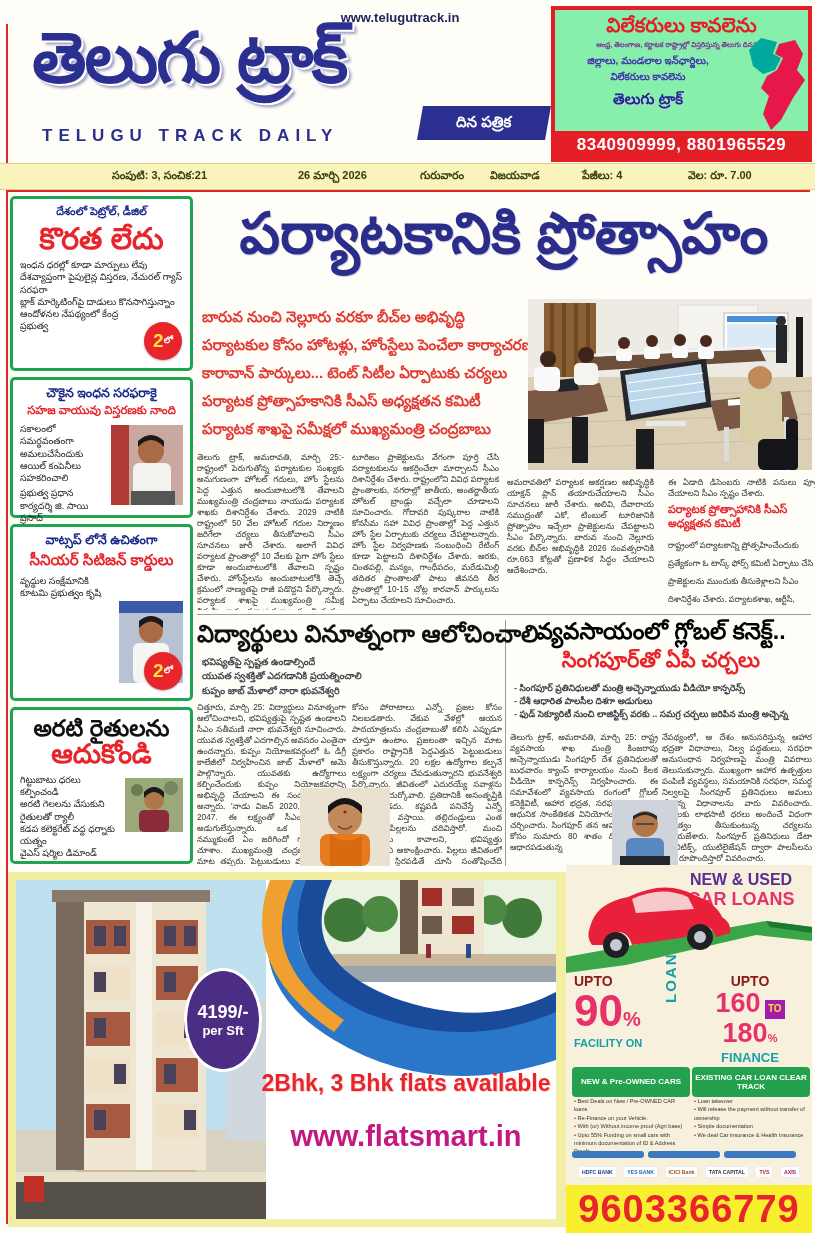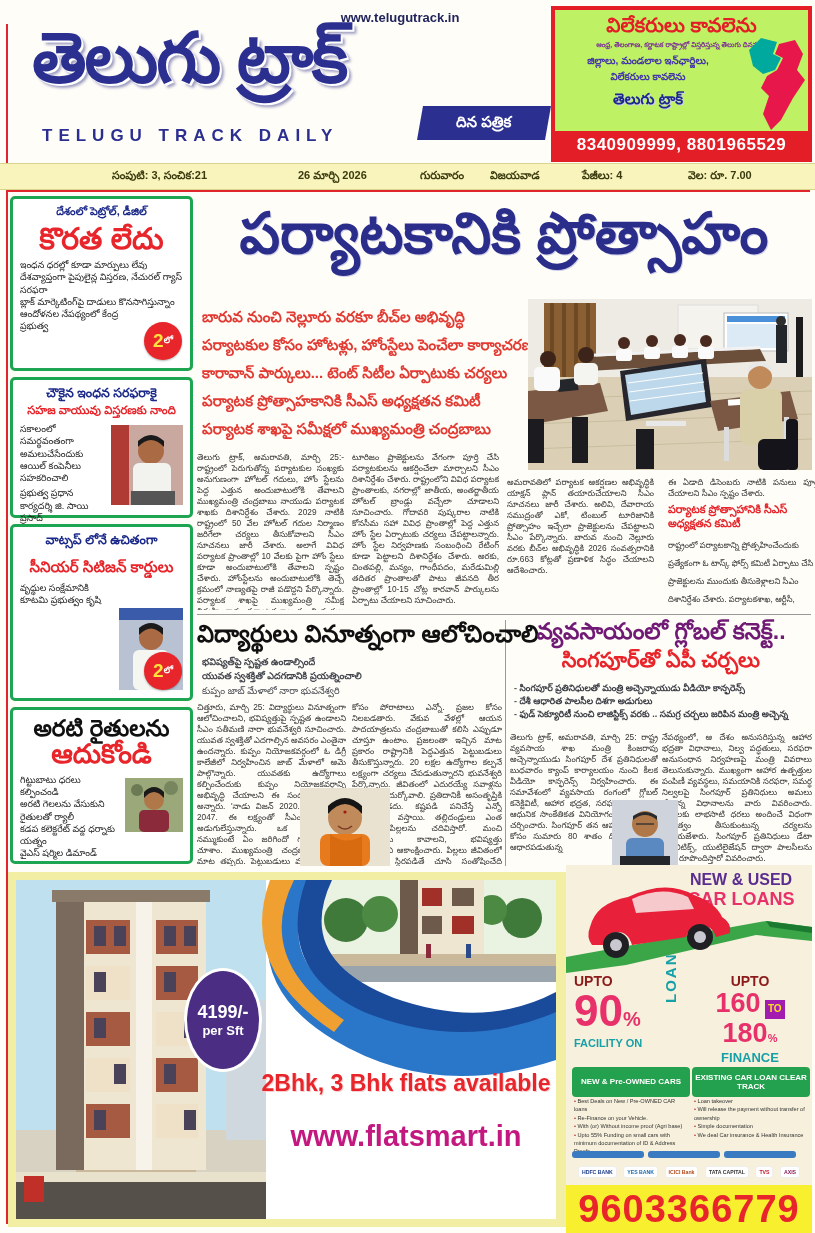--- a/index.html
+++ b/index.html
@@ -36,21 +36,21 @@
     <div class="abs c" style="left:290px;top:10px;width:220px;font-size:13px;font-weight:bold;color:#22255c;">www.telugutrack.in</div>
     <div class="abs" style="left:32px;top:18px;width:515px;font-size:70px;font-weight:bold;color:#2b2f8f;letter-spacing:-2px;
                 text-shadow:2px 2px 0 #ffffff,4px 4px 3px #9b9bc0;white-space:nowrap;">తెలుగు ట్రాక్</div>
     <div class="abs" style="left:420px;top:106px;width:128px;height:34px;background:#2b2f8f;transform:skewX(-10deg);
                 display:flex;align-items:center;justify-content:center;">
       <span style="color:#fff;font-size:15px;font-weight:bold;transform:skewX(10deg);">దిన పత్రిక</span>
     </div>
     <div class="abs" style="left:42px;top:126px;font-size:17px;font-weight:bold;color:#2b2f8f;letter-spacing:6px;">TELUGU TRACK DAILY</div>
   </div>
 
-  <div class="abs" style="left:551px;top:6px;width:261px;height:156px;background:#bef264;border:4px solid #e31e26;box-sizing:border-box;">
+  <div class="abs" style="left:551px;top:6px;width:261px;height:156px;background:#86efac;border:4px solid #e31e26;box-sizing:border-box;">
     <div class="abs c" style="left:0;top:4px;width:100%;font-size:20px;font-weight:bold;color:#e31e26;">విలేకరులు కావలెను</div>
     <div class="abs c" style="left:4px;top:31px;width:245px;font-size:7px;font-weight:bold;color:#7b2f96;">ఆంధ్ర, తెలంగాణ, కర్ణాటక రాష్ట్రాల్లో విస్తరిస్తున్న తెలుగు దినపత్రిక</div>
     <div class="abs" style="left:8px;top:45px;width:170px;font-size:10px;font-weight:bold;color:#4433aa;text-align:center;">జిల్లాలు, మండలాల ఇన్‌ఛార్జిలు,</div>
     <div class="abs" style="left:8px;top:61px;width:170px;font-size:10px;font-weight:bold;color:#4433aa;text-align:center;">విలేకరులు కావలెను</div>
     <div class="abs" style="left:8px;top:80px;width:170px;font-size:15px;font-weight:bold;color:#1b2a8a;text-align:center;
                 text-shadow:1px 1px 0 #cfcfe8;">తెలుగు ట్రాక్</div>
     <svg class="abs" style="left:178px;top:26px;" width="76" height="96" viewBox="0 0 76 96">
       <polygon points="28,2 44,6 40,18 48,22 42,34 30,38 20,30 16,14" fill="#00a99d"></polygon>
       <polygon points="46,8 62,4 70,18 64,34 72,44 60,62 48,84 38,94 30,78 36,60 28,52 34,40 44,34 50,22 42,18" fill="#e8174b"></polygon>
     </svg>
@@ -92,21 +92,21 @@
       <path d="M27,22 Q40,8 53,22 L53,16 Q40,4 27,16 Z" fill="#1a1a1a"></path>
       <rect x="22" y="38" width="38" height="42" rx="6" fill="#f2f2ee"></rect>
       <rect x="20" y="66" width="44" height="14" fill="#555"></rect>
     </svg>
     <div class="bodytxt">సకాలంలో సమర్థవంతంగా అమలుచేసేందుకు ఆయిల్ కంపెనీలు సహకరించాలి</div>
     <div class="bodytxt" style="margin-top:3px;">ప్రభుత్వ ప్రధాన కార్యదర్శి జి. సాయి ప్రసాద్</div>
   </div>
 
   <div class="abs greenbox" style="left:10px;top:524px;width:183px;height:177px;">
     <div class="kicker" style="font-size:12.5px;">వాట్సప్ లోనే ఉచితంగా</div>
-    <div class="c" style="font-size:15px;font-weight:bold;color:#e8252b;margin:8px 0 3px;">సీనియర్ సిటిజన్ కార్డులు</div>
+    <div class="c" style="font-size:15px;font-weight:bold;color:#e8252b;margin:1px 0 3px;">సీనియర్ సిటిజన్ కార్డులు</div>
     <svg width="64" height="82" viewBox="0 0 64 82" style="float:right;margin:26px 0 0 4px;">
       <rect width="64" height="82" fill="#b8c2d2"></rect>
       <rect x="0" y="0" width="64" height="12" fill="#3a5aaa"></rect>
       <circle cx="32" cy="30" r="12" fill="#a96a44"></circle>
       <path d="M20,27 Q32,14 44,27 L44,20 Q32,10 20,20 Z" fill="#1a1a1a"></path>
       <rect x="14" y="42" width="36" height="40" rx="6" fill="#f5f5f2"></rect>
     </svg>
     <div class="bodytxt" style="width:96px;margin-top:2px;">వృద్ధుల సంక్షేమానికి కూటమి ప్రభుత్వం కృషి</div>
     <div class="badge" style="right:8px;bottom:8px;">
       <span class="n">2</span>
@@ -212,35 +212,35 @@
     
   </div>
 
   <div class="abs" style="left:197px;top:614px;width:614px;height:1px;background:#9a9a9a;"></div>
   <div class="abs" style="left:505px;top:620px;width:1px;height:246px;background:#9a9a9a;"></div>
 
   <div class="abs c" style="left:197px;top:620px;width:306px;font-size:24px;font-weight:bold;color:#101010;white-space:nowrap;">విద్యార్థులు వినూత్నంగా ఆలోచించాలి</div>
   <div class="abs" style="left:202px;top:655px;width:300px;">
     <div style="font-size:9.5px;font-weight:bold;color:#44474e;line-height:1.5;">భవిష్యత్‌పై స్పష్టత ఉండాల్సిందే</div>
     <div style="font-size:9.5px;font-weight:bold;color:#44474e;line-height:1.5;">యువత స్వశక్తితో ఎదగడానికి ప్రయత్నించాలి</div>
-    <div style="font-size:9.5px;font-weight:normal;color:#44474e;line-height:1.5;">కుప్పం జాబ్ మేళాలో నారా భువనేశ్వరి</div>
+    <div style="font-size:9.5px;font-weight:bold;color:#44474e;line-height:1.5;">కుప్పం జాబ్ మేళాలో నారా భువనేశ్వరి</div>
   </div>
   <div class="abs smallcol" style="left:197px;top:702px;width:149px;height:164px;overflow:hidden;">చిత్తూరు, మార్చి 25: విద్యార్థులు వినూత్నంగా ఆలోచించాలని, భవిష్యత్తుపై స్పష్టత ఉండాలని సీఎం సతీమణి నారా భువనేశ్వరి సూచించారు. యువత స్వశక్తితో ఎదగాల్సిన అవసరం ఎంతైనా ఉందన్నారు. కుప్పం నియోజకవర్గంలో ఓ డిగ్రీ కాలేజీలో నిర్వహించిన జాబ్ మేళాలో ఆమె పాల్గొన్నారు. యువతకు ఉద్యోగాలు కల్పించేందుకు కుప్పం నియోజకవర్గాన్ని అభివృద్ధి చేయాలని ఈ సందర్భంగా ఆమె అన్నారు. 'నాడు విజన్ 2020.. నేడు విజన్ 2047. ఈ లక్ష్యంతో సీఎం చంద్రబాబు అడుగులేస్తున్నారు. ఒక నాయకుడిని నమ్ముకుంటే ఏం జరిగిందో గత కొన్నేళ్లలో చూశాం. ముఖ్యమంత్రి చంద్రబాబు ఇచ్చిన మాట తప్పరు. పెట్టుబడులు వస్తే ఉద్యోగాలు వస్తాయి' అన్నారు.</div>
   <div class="abs smallcol" style="left:352px;top:702px;width:150px;height:164px;overflow:hidden;">కోసం పోరాటాలు ఎన్నో. ప్రజల కోసం నిలబడతారు. వేకువ వేళల్లో ఆయన పాదయాత్రలను చంద్రబాబుతో కలిసి ఎప్పుడూ చూస్తూ ఉంటాం. ప్రజలంతా ఇచ్చిన మాట ప్రకారం రాష్ట్రానికి పెద్దఎత్తున పెట్టుబడులు తీసుకొస్తున్నారు. 20 లక్షల ఉద్యోగాల కల్పనే లక్ష్యంగా చర్యలు చేపడుతున్నారని భువనేశ్వరి పేర్కొన్నారు. జీవితంలో ఎదురయ్యే సవాళ్లను ధైర్యంగా ఎదుర్కోవాలి. ప్రతిదానికీ అసంతృప్తికి లోనుకాకూడదు. కష్టపడి పనిచేస్తే ఎన్నో అవకాశాలు వస్తాయి. తల్లిదండ్రులు ఎంత కష్టపడి పిల్లలను చదివిస్తారో. మంచి ప్రయోజకులు కావాలని, భవిష్యత్తు బాగుండాలని ఆకాంక్షించారు. పిల్లలు జీవితంలో ఉన్నతంగా స్థిరపడితే చూసి సంతోషించేది తల్లిదండ్రులే.</div>
   <svg class="abs" style="left:300px;top:788px;" width="90" height="78" viewBox="0 0 90 78">
     <rect width="90" height="78" fill="#e9e2d0"></rect>
     <circle cx="45" cy="30" r="17" fill="#c08a5a"></circle>
     <path d="M28,26 Q45,6 62,26 L62,18 Q45,2 28,18 Z" fill="#151515"></path>
     <circle cx="45" cy="24" r="1.6" fill="#a01818"></circle>
     <path d="M38,38 Q45,44 52,38" stroke="#7a3a28" stroke-width="1.6" fill="none"></path>
     <rect x="20" y="46" width="50" height="32" rx="8" fill="#e87a1e"></rect>
     <path d="M30,46 Q45,58 62,48 L62,78 L30,78 Z" fill="#d86a10"></path>
   </svg>
 
-  <div class="abs c" style="left:510px;top:618px;width:302px;font-size:23px;font-weight:bold;color:#701a75;white-space:nowrap;">వ్యవసాయంలో గ్లోబల్ కనెక్ట్..</div>
+  <div class="abs c" style="left:510px;top:618px;width:302px;font-size:23px;font-weight:bold;color:#000000;white-space:nowrap;">వ్యవసాయంలో గ్లోబల్ కనెక్ట్..</div>
   <div class="abs c" style="left:510px;top:648px;width:302px;font-size:21px;font-weight:bold;color:#e8252b;">సింగపూర్‌తో ఏపీ చర్చలు</div>
   <div class="abs" style="left:514px;top:682px;width:296px;">
     <div class="bullet-dash" style="font-size:9px;font-weight:bold;color:#3a3d44;line-height:1.45;">సింగపూర్ ప్రతినిధులతో మంత్రి అచ్చెన్నాయుడు వీడియో కాన్ఫరెన్స్</div>
     <div class="bullet-dash" style="font-size:9px;font-weight:bold;color:#3a3d44;line-height:1.45;">దేశీ ఆధారిత పాలసీల దిశగా అడుగులు</div>
     <div class="bullet-dash" style="font-size:9px;font-weight:bold;color:#3a3d44;line-height:1.45;">ఫుడ్ సెక్యూరిటీ నుంచి లాజిస్టిక్స్ వరకు .. సమగ్ర చర్చలు జరిపిన మంత్రి అచ్చెన్న</div>
   </div>
   <div class="abs smallcol" style="left:510px;top:732px;width:148px;height:134px;overflow:hidden;">తెలుగు ట్రాక్, అమరావతి, మార్చి 25: రాష్ట్ర వ్యవసాయ శాఖ మంత్రి కింజరాపు అచ్చెన్నాయుడు సింగపూర్ దేశ ప్రతినిధులతో బుధవారం క్యాంప్ కార్యాలయం నుంచి కీలక వీడియో కాన్ఫరెన్స్ నిర్వహించారు. ఈ సమావేశంలో వ్యవసాయ రంగంలో గ్లోబల్ కనెక్టివిటీ, ఆహార భద్రత, సరఫరా వ్యవస్థలు, ఆధునిక సాంకేతికత వినియోగంపై విస్తృతంగా చర్చించారు. సింగపూర్ తన ఆహార అవసరాల కోసం సుమారు 80 శాతం దిగుమతులపైనే ఆధారపడుతున్న</div>
   <div class="abs smallcol" style="left:662px;top:732px;width:150px;height:134px;overflow:hidden;">నేపథ్యంలో, ఆ దేశం అనుసరిస్తున్న ఆహార భద్రతా విధానాలు, నిల్వ పద్ధతులు, సరఫరా అనుసంధాన నిర్వహణపై మంత్రి వివరాలు తెలుసుకున్నారు. ముఖ్యంగా ఆహార ఉత్పత్తుల పంపిణీ వ్యవస్థలు, సమయానికి సరఫరా, సమర్థ నిల్వలపై సింగపూర్ ప్రతినిధులు అమలు చేస్తున్న విధానాలను వారు వివరించారు. రైతులకు లాభసాటి ధరలు అందించే విధంగా ప్రభుత్వం తీసుకుంటున్న చర్యలను తెలియజేశారు. సింగపూర్ ప్రతినిధులు డేటా అనలిటిక్స్, యుటిలైజేషన్ ద్వారా పాలసీలను ఎలా రూపొందిస్తారో వివరించారు.</div>
   <svg class="abs" style="left:612px;top:800px;" width="66" height="66" viewBox="0 0 66 66">
     <rect width="66" height="66" fill="#cfd4dc"></rect>

